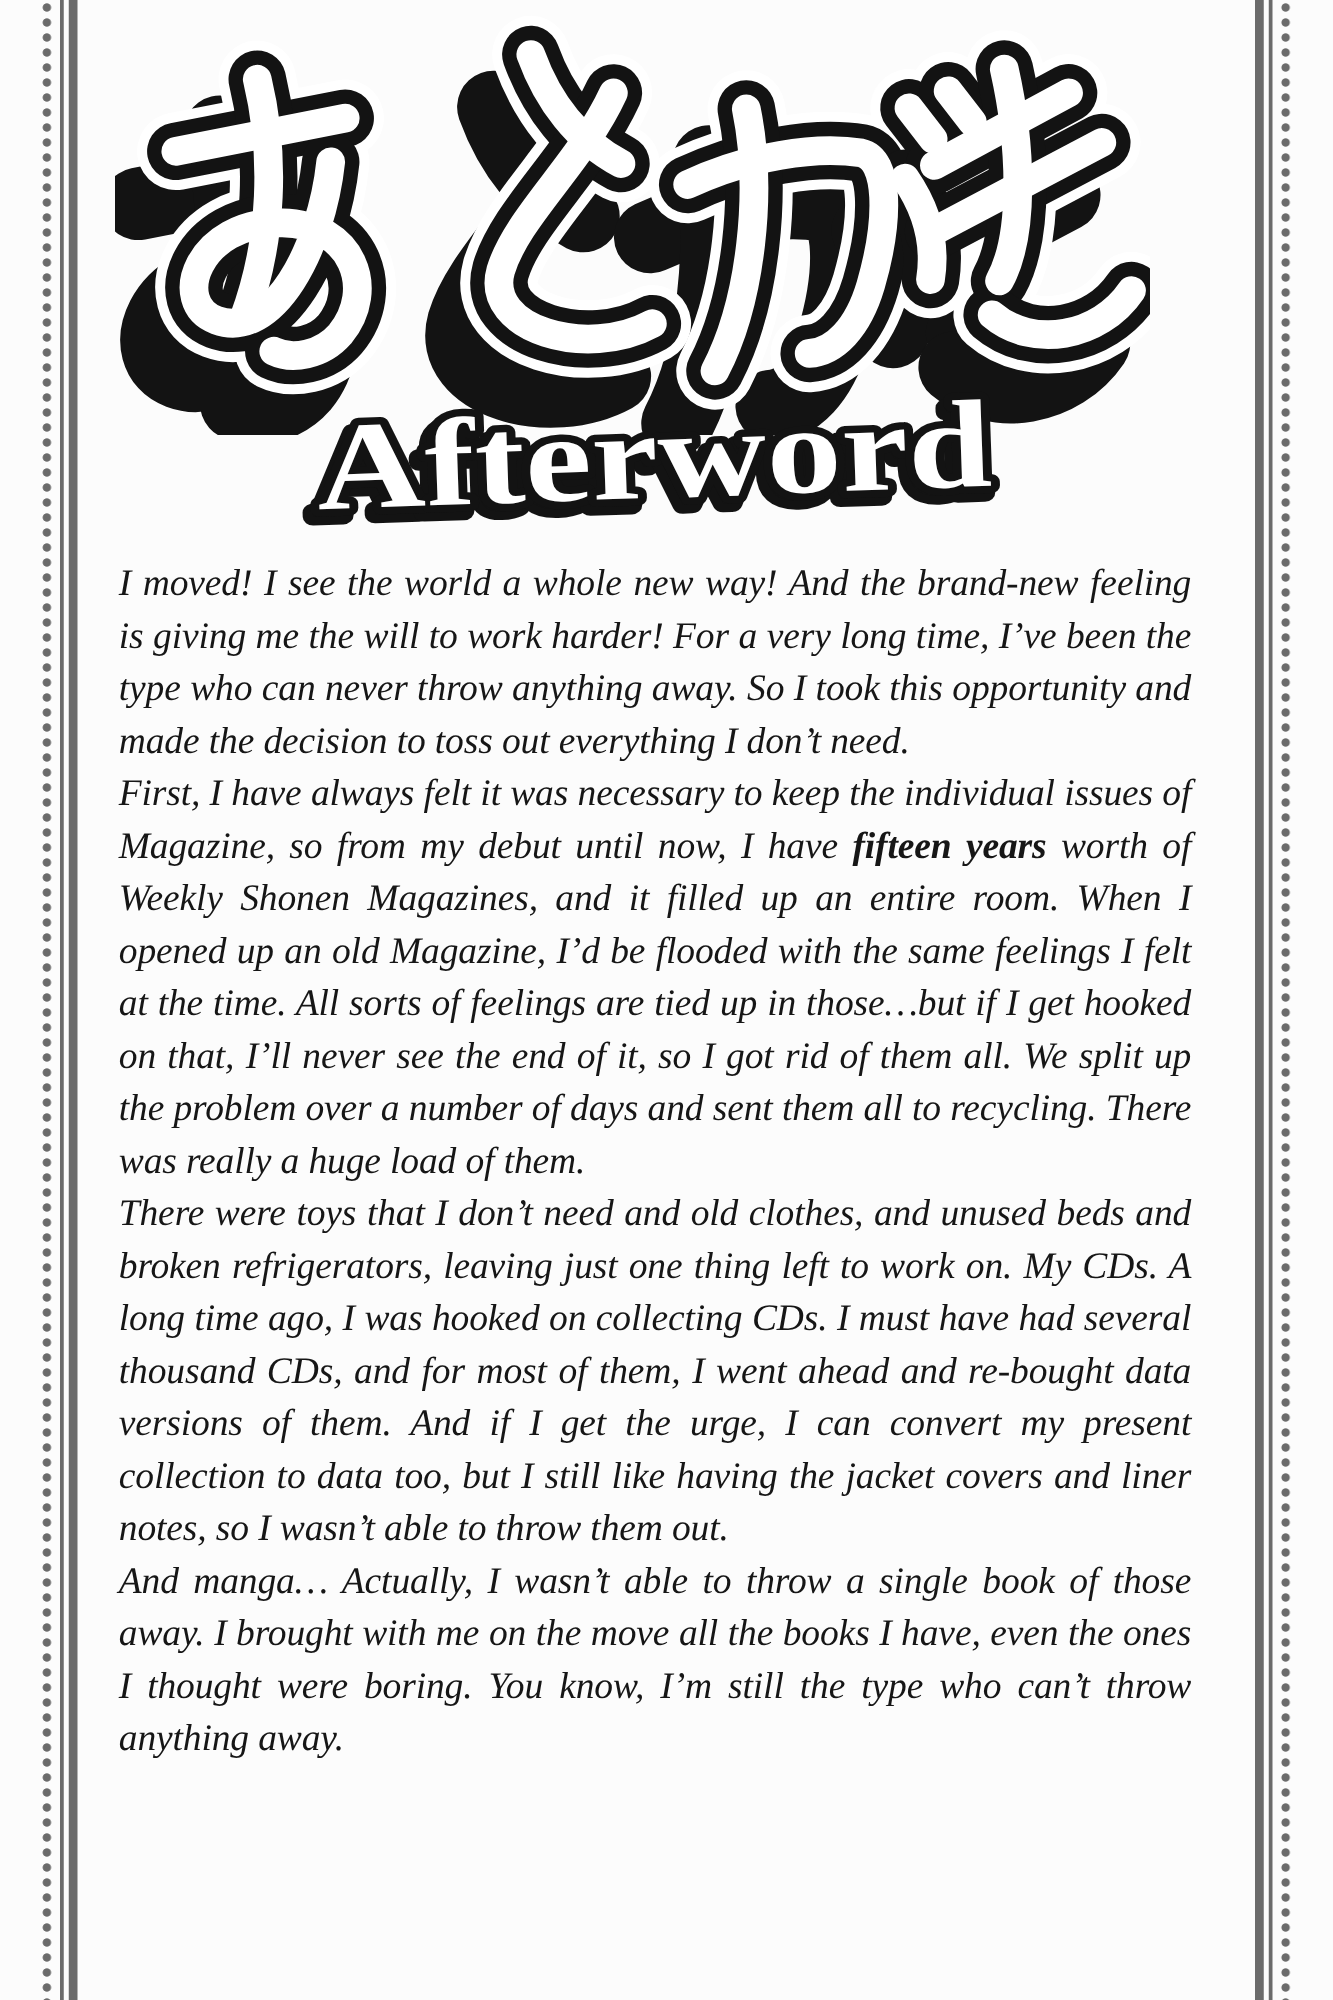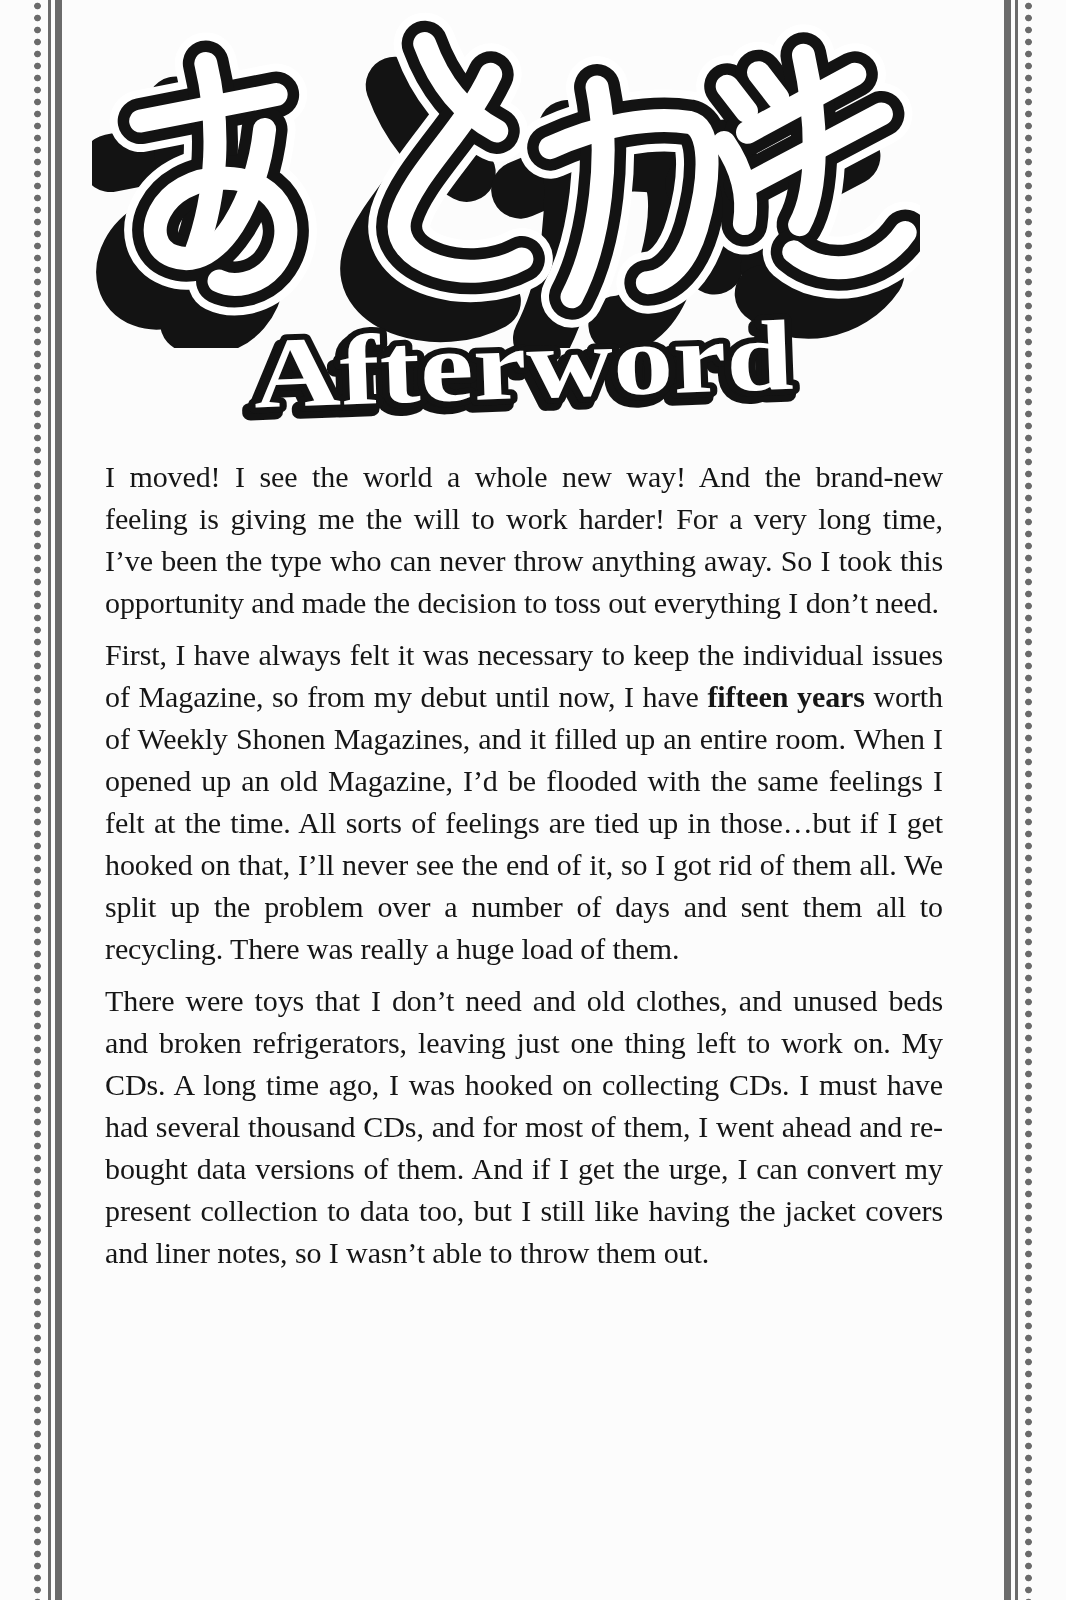--- a/index.html
+++ b/index.html
@@ -26,21 +26,21 @@
   .kana-stroke { fill: none; stroke-linecap: round; stroke-linejoin: round; }
 
   
   .content {
     position: absolute; left: 95px; top: 446px; width: 858px;
     color: var(--ink, #141414);
     font-size: 30px; line-height: 42px;
     text-align: justify;
     letter-spacing: -0.1px;
   }
-  .content p { margin: 10px; padding: 0; }
+  .content p { margin: 0; padding: 0; font-style: italic; }
   .content .bold { font-weight: bold; }
 
   .sr-only {
     position: absolute; width: 1px; height: 1px; overflow: hidden;
     clip: rect(0 0 0 0); white-space: nowrap;
   }
 </style>
 </head>
 <body>
 
@@ -99,15 +99,16 @@
 
   <svg class="title-en" viewBox="0 0 594 128">
     <text x="297" y="96" text-anchor="middle" textLength="540" lengthAdjust="spacingAndGlyphs" font-family="Liberation Serif, serif" font-size="100" font-weight="bold" fill="#131313" stroke="#131313" stroke-width="14" stroke-linejoin="round" paint-order="stroke" transform="translate(-5,6) rotate(-2 297 60)">Afterword</text>
     <text x="297" y="96" text-anchor="middle" textLength="540" lengthAdjust="spacingAndGlyphs" font-family="Liberation Serif, serif" font-size="100" font-weight="bold" fill="#ffffff" stroke="#131313" stroke-width="12" stroke-linejoin="round" paint-order="stroke" transform="rotate(-2 297 60)">Afterword</text>
   </svg>
 
   <section class="content">
       <p><span>I moved! I see the world a whole new way!  And the brand-new feeling is giving me the will to work harder! For a very long time, I’ve been the type who can never throw anything away. So I took this opportunity and made the decision to toss out everything I don’t need.</span></p>
       <p><span>First, I have always felt it was necessary to keep the individual issues of Magazine, so from my debut until now, I have </span><span class="bold">fifteen years</span><span> worth of Weekly Shonen Magazines, and it filled up an entire room. When I opened up an old Magazine, I’d be flooded with the same feelings I felt at the time. All sorts of feelings are tied up in those…but if I get hooked on that, I’ll never see the end of it, so I got rid of them all. We split up the problem over a number of days and sent them all to recycling. There was really a huge load of them.</span></p>
       <p><span>There were toys that I don’t need and old clothes, and unused beds and broken refrigerators, leaving just one thing left to work on. My CDs. A long time ago, I was hooked on collecting CDs. I must have had several thousand CDs, and for most of them, I went ahead and re-bought data versions of them. And if I get the urge, I can convert my present collection to data too, but I still like having the jacket covers and liner notes, so I wasn’t able to throw them out.</span></p>
+      <p><span>And manga… Actually, I wasn’t able to throw a single book of those away. I brought with me on the move all the books I have, even the ones I thought were boring. You know, I’m still the type who can’t throw anything away.</span></p>
     </section>
 
 </div>
 
 </body></html>

